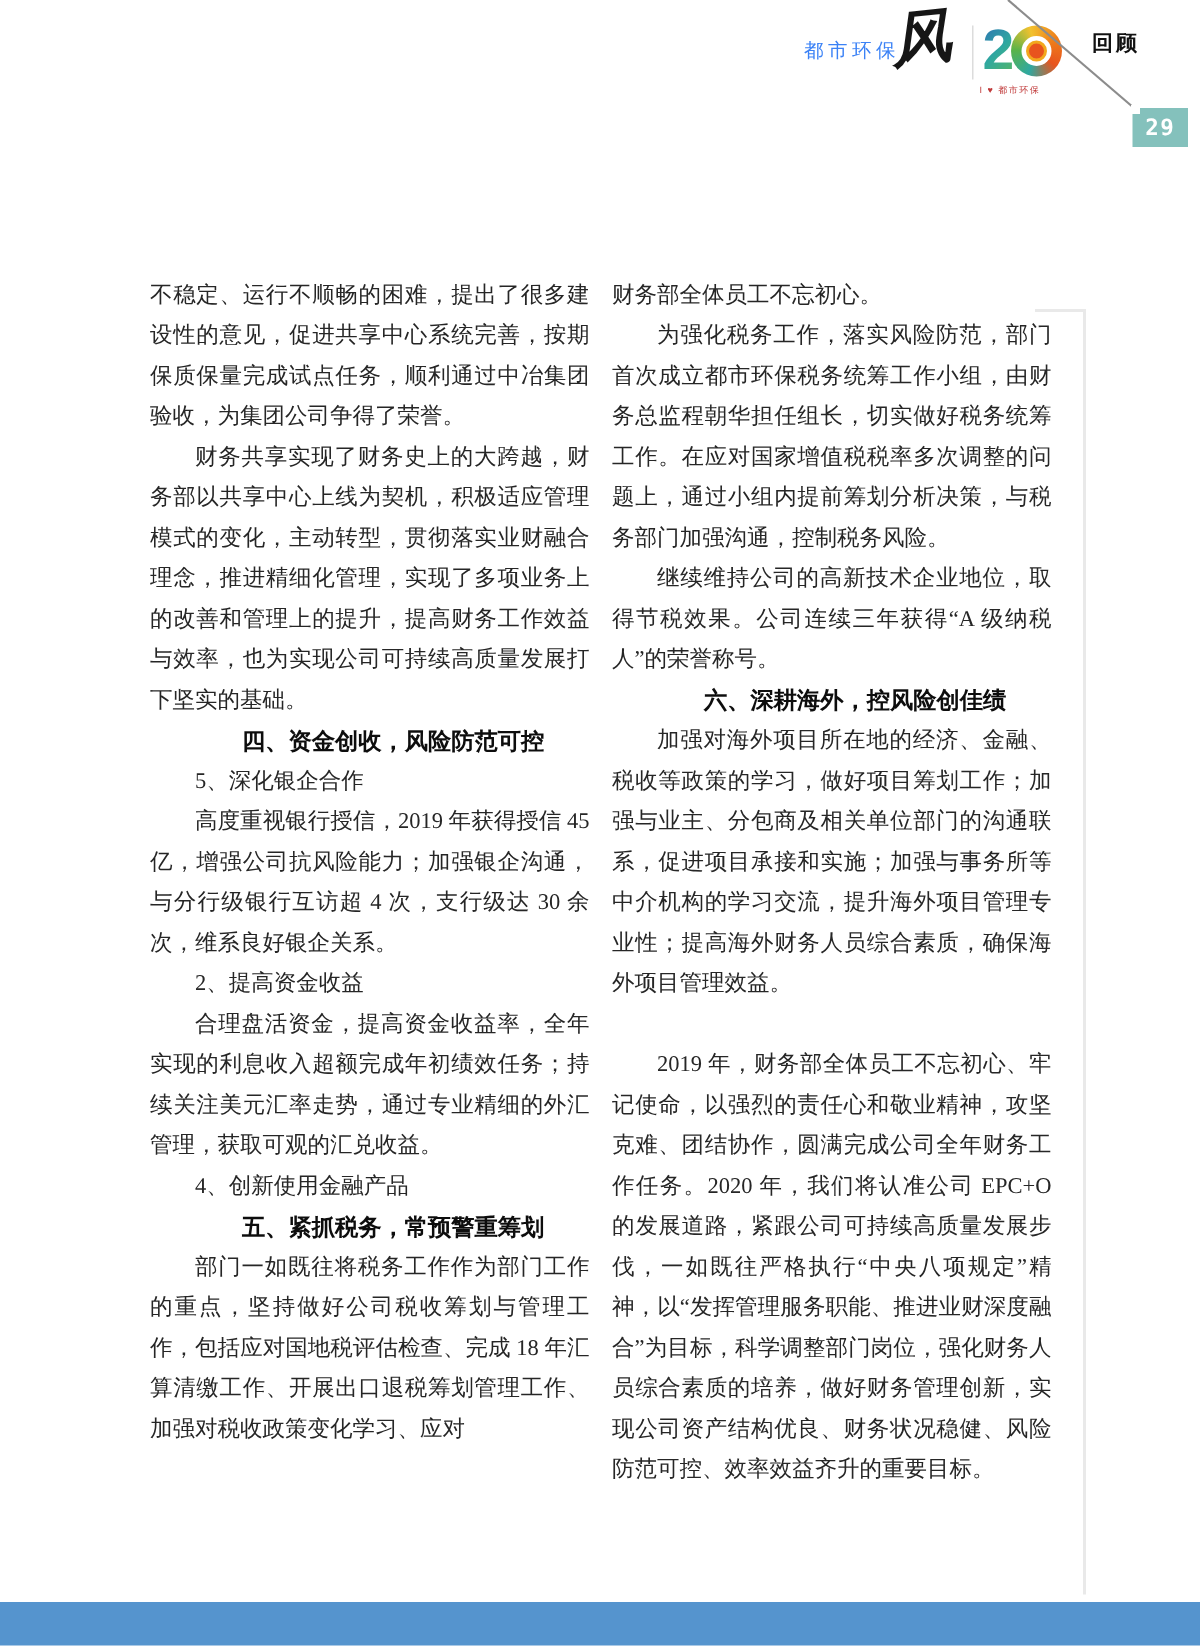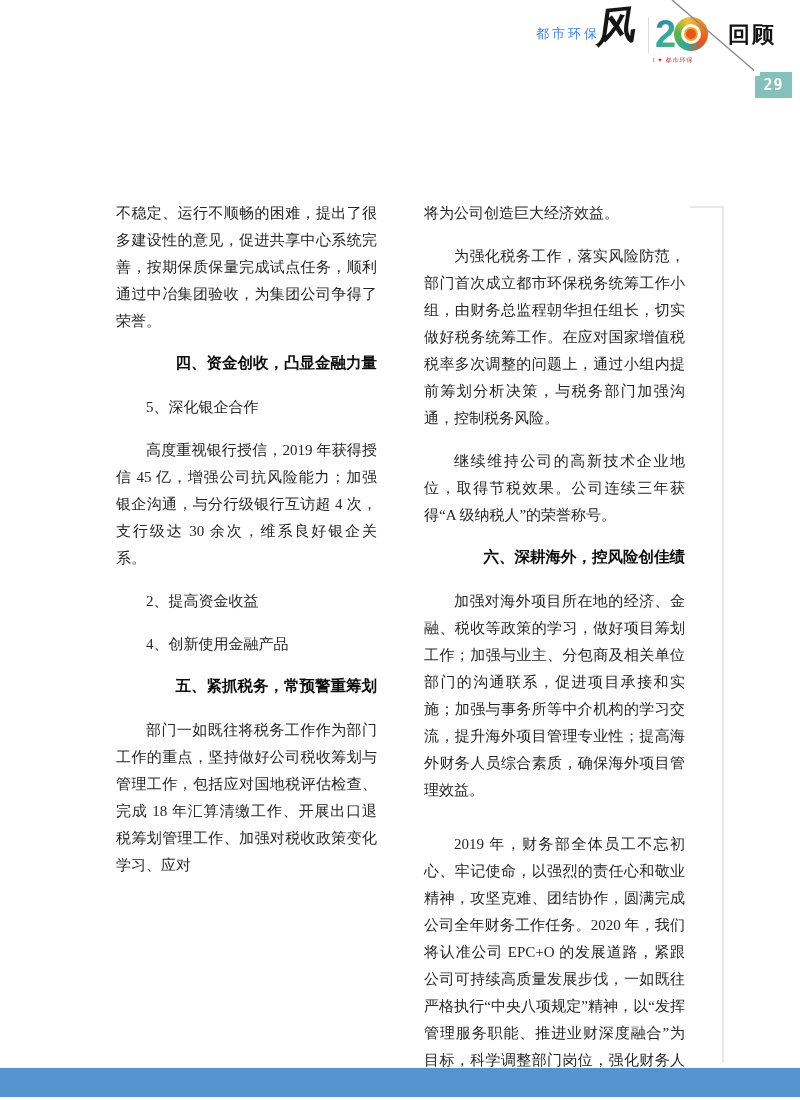--- a/index.html
+++ b/index.html
@@ -36,21 +36,21 @@
   }
   .logo20 .zero-dot{
     position:absolute;inset:10px;border-radius:50%;background:#e8541e;
     border:2px solid #f2a81e;box-sizing:border-box;
   }
   .logo-caption{
     position:absolute;left:653px;top:56px;font-size:6px;color:#c03a3a;
     font-family:"Liberation Sans",sans-serif;letter-spacing:1px;white-space:nowrap;
   }
   .review-label{
-    position:absolute;left:728px;top:20px;font-size:22px;font-weight:bold;color:#111;
+    position:absolute;left:728px;top:20px;font-size:14px;font-weight:bold;color:#111;
     font-family:"Liberation Sans",sans-serif;letter-spacing:2px;
   }
   .diag{position:absolute;left:0;top:0;}
   .page-box{
     position:absolute;left:755px;top:72px;width:37px;height:26px;
     background:var(--page-box,#84c1bc);color:#fff;display:flex;align-items:center;justify-content:center;
     font-family:"DejaVu Sans Mono",monospace;font-weight:bold;font-size:15px;letter-spacing:1px;
   }
   .page-box-notch{
     position:absolute;left:754px;top:70px;width:6px;height:6px;background:#ffffff;
@@ -61,25 +61,25 @@
   .rule-v{position:absolute;left:722px;top:206px;width:2px;height:857px;background:var(--section-rule,#e9e9e9);}
   .bottom-bar{position:absolute;left:0;top:1068px;width:800px;height:29px;background:var(--bottom-bar,#5594ce);}
 
   
   .col{
     position:absolute;top:184px;width:293px;font-size:15px;line-height:27px;
     color:#262626;text-align:justify;text-justify:inter-ideograph;
   }
   .col-left{left:100px;}
   .col-right{left:408px;}
-  .col p{margin:16px;text-indent:2em;}
+  .col p{margin:0;text-indent:2em;}
   .col p.noindent{text-indent:0;}
   .col p.h1{
-    font-family:Liberation Mono, monospace;font-weight:bold;color:#0d0d0d;
-    font-size:15.5px;text-align:right;
+    font-family:Liberation Serif, serif;font-weight:bold;color:#0d0d0d;
+    font-size:15.5px;text-align:center;
   }
   .col p.gap{margin-top:27px;}
 </style>
 </head>
 <body>
 
 <div id="page">
 
   <span class="brand-text">都市环保</span>
   <span class="brand-mark">风</span>
@@ -100,31 +100,33 @@
   </svg>
 
   <div class="page-box">29</div>
   <div class="page-box-notch"></div>
 
   <div class="rule-h"></div>
   <div class="rule-v"></div>
 
   <div class="col col-left">
     <p class="noindent">不稳定、运行不顺畅的困难，提出了很多建设性的意见，促进共享中心系统完善，按期保质保量完成试点任务，顺利通过中冶集团验收，为集团公司争得了荣誉。</p>
-    <p class="h1">四、资金创收，凸显金融力量</p>
+    <p>财务共享实现了财务史上的大跨越，财务部以共享中心上线为契机，积极适应管理模式的变化，主动转型，贯彻落实业财融合理念，推进精细化管理，实现了多项业务上的改善和管理上的提升，提高财务工作效益与效率，也为实现公司可持续高质量发展打下坚实的基础。</p>
+    <p class="h1">四、资金创收，风险防范可控</p>
     <p>5、深化银企合作</p>
     <p>高度重视银行授信，2019 年获得授信 45 亿，增强公司抗风险能力；加强银企沟通，与分行级银行互访超 4 次，支行级达 30 余次，维系良好银企关系。</p>
     <p>2、提高资金收益</p>
+    <p>合理盘活资金，提高资金收益率，全年实现的利息收入超额完成年初绩效任务；持续关注美元汇率走势，通过专业精细的外汇管理，获取可观的汇兑收益。</p>
     <p>4、创新使用金融产品</p>
     <p class="h1">五、紧抓税务，常预警重筹划</p>
     <p>部门一如既往将税务工作作为部门工作的重点，坚持做好公司税收筹划与管理工作，包括应对国地税评估检查、完成 18 年汇算清缴工作、开展出口退税筹划管理工作、加强对税收政策变化学习、应对</p>
   </div>
 
   <div class="col col-right">
-    <p class="noindent">将为公司创造巨大经济效益。</p>
+    <p class="noindent">财务部全体员工不忘初心。</p>
     <p>为强化税务工作，落实风险防范，部门首次成立都市环保税务统筹工作小组，由财务总监程朝华担任组长，切实做好税务统筹工作。在应对国家增值税税率多次调整的问题上，通过小组内提前筹划分析决策，与税务部门加强沟通，控制税务风险。</p>
     <p>继续维持公司的高新技术企业地位，取得节税效果。公司连续三年获得“A 级纳税人”的荣誉称号。</p>
     <p class="h1">六、深耕海外，控风险创佳绩</p>
     <p>加强对海外项目所在地的经济、金融、税收等政策的学习，做好项目筹划工作；加强与业主、分包商及相关单位部门的沟通联系，促进项目承接和实施；加强与事务所等中介机构的学习交流，提升海外项目管理专业性；提高海外财务人员综合素质，确保海外项目管理效益。</p>
     <p class="gap">2019 年，财务部全体员工不忘初心、牢记使命，以强烈的责任心和敬业精神，攻坚克难、团结协作，圆满完成公司全年财务工作任务。2020 年，我们将认准公司 EPC+O 的发展道路，紧跟公司可持续高质量发展步伐，一如既往严格执行“中央八项规定”精神，以“发挥管理服务职能、推进业财深度融合”为目标，科学调整部门岗位，强化财务人员综合素质的培养，做好财务管理创新，实现公司资产结构优良、财务状况稳健、风险防范可控、效率效益齐升的重要目标。</p>
 
   </div>
 
   <div class="bottom-bar"></div>
 

